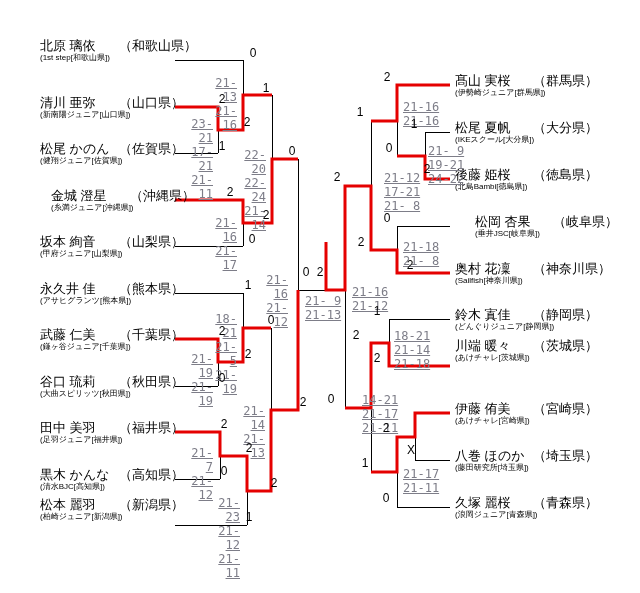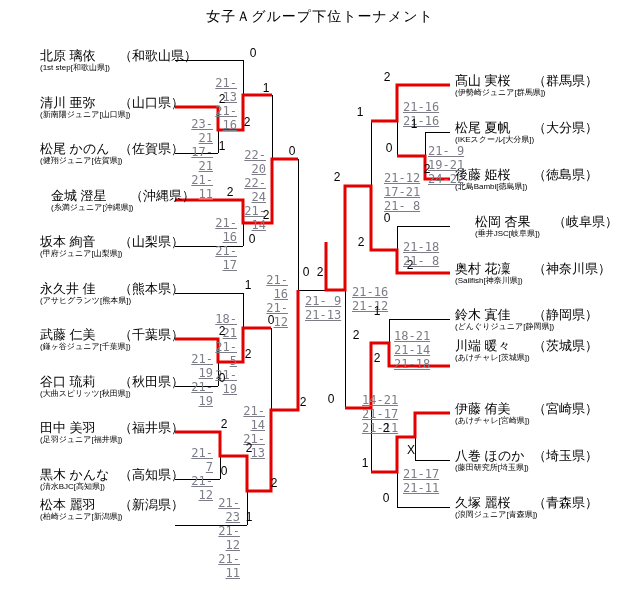--- a/index.html
+++ b/index.html
@@ -14,40 +14,39 @@
   .pl .club{position:absolute;left:0;top:15px;font-size:8px;white-space:nowrap;}
   .sc{position:absolute;font-size:12px;line-height:14px;color:#7d7d88;
       font-family:"DejaVu Sans Mono",monospace;white-space:pre-line;text-decoration:underline;}
   .sc.r{text-align:right;width:24px;}
   .ct{position:absolute;width:14px;text-align:center;font-size:12px;line-height:13px;}
 </style>
 </head>
 <body>
 
 <div id="page">
-  <div id="title">女子Ａグループ下位トーナメント</div>
 
   <svg width="640" height="593" viewBox="0 0 640 593">
     <g stroke="#000" stroke-width="1" shape-rendering="crispEdges">
       <path fill="none" d="M175 60.5H243 M175 153.5H218 M218.5 130V153 M243.5 60V95 M175 246.5H243 M243.5 223V246 M272.5 95V159 M175 293.5H243 M243.5 293V328 M175 386.5H218 M218.5 362V386 M271.5 328V410 M175 479.5H220 M220.5 456V479 M175 525.5H247 M247.5 491V525 M298.5 159V290 M298 290.5H326 M425 132.5H450 M425.5 132V156 M397.5 121V156 M397 226.5H450 M397.5 226V250 M371.5 121V186 M389 319.5H450 M389.5 319V343 M415 460.5H450 M415.5 437V460 M397 507.5H450 M397.5 472V507 M371.5 408V472 M345.5 290V408"></path>
     </g>
     <g stroke="#e50000" stroke-width="3" fill="none">
       <polyline points="175,107 218,107 218,130 243,130 243,95 272,95"></polyline>
       <polyline points="175,200 243,200 243,223 272,223 272,159 298,159"></polyline>
       <polyline points="175,339 218,339 218,362 243,362 243,328 271,328"></polyline>
       <polyline points="175,432 220,432 220,456 247,456 247,491 271,491 271,410 298,410 298,290"></polyline>
       <polyline points="450,179 425,179 425,156 397,156"></polyline>
       <polyline points="450,85 397,85 397,121 371,121"></polyline>
       <polyline points="450,273 397,273 397,250 371,250 371,186 345,186 345,290 326,290 326,242"></polyline>
       <polyline points="450,366 389,366 389,343 371,343 371,408 345,408"></polyline>
       <polyline points="450,413 415,413 415,437 397,437 397,472 371,472"></polyline>
     </g>
   </svg>
 
-  <div class="pl L" style="left:40px;top:47px"><span>北原 璃依</span><span class="pref">（和歌山県）</span><div class="club">(1st step[和歌山県])</div></div>
+  <div class="pl L" style="left:40px;top:37px"><span>北原 璃依</span><span class="pref">（和歌山県）</span><div class="club">(1st step[和歌山県])</div></div>
   <div class="pl L" style="left:40px;top:94px"><span>清川 亜弥</span><span class="pref">（山口県）</span><div class="club">(新南陽ジュニア[山口県])</div></div>
   <div class="pl L" style="left:40px;top:140px"><span>松尾 かのん</span><span class="pref">（佐賀県）</span><div class="club">(健翔ジュニア[佐賀県])</div></div>
   <div class="pl L" style="left:51px;top:187px"><span>金城 澄星</span><span class="pref">（沖縄県）</span><div class="club">(糸満ジュニア[沖縄県])</div></div>
   <div class="pl L" style="left:40px;top:233px"><span>坂本 絢音</span><span class="pref">（山梨県）</span><div class="club">(甲府ジュニア[山梨県])</div></div>
   <div class="pl L" style="left:40px;top:280px"><span>永久井 佳</span><span class="pref">（熊本県）</span><div class="club">(アサヒグランツ[熊本県])</div></div>
   <div class="pl L" style="left:40px;top:326px"><span>武藤 仁美</span><span class="pref">（千葉県）</span><div class="club">(鎌ヶ谷ジュニア[千葉県])</div></div>
   <div class="pl L" style="left:40px;top:373px"><span>谷口 琉莉</span><span class="pref">（秋田県）</span><div class="club">(大曲スピリッツ[秋田県])</div></div>
   <div class="pl L" style="left:40px;top:419px"><span>田中 美羽</span><span class="pref">（福井県）</span><div class="club">(足羽ジュニア[福井県])</div></div>
   <div class="pl L" style="left:40px;top:466px"><span>黒木 かんな</span><span class="pref">（高知県）</span><div class="club">(清水BJC[高知県])</div></div>
   <div class="pl L" style="left:40px;top:496px"><span>松本 麗羽</span><span class="pref">（新潟県）</span><div class="club">(柏崎ジュニア[新潟県])</div></div>

